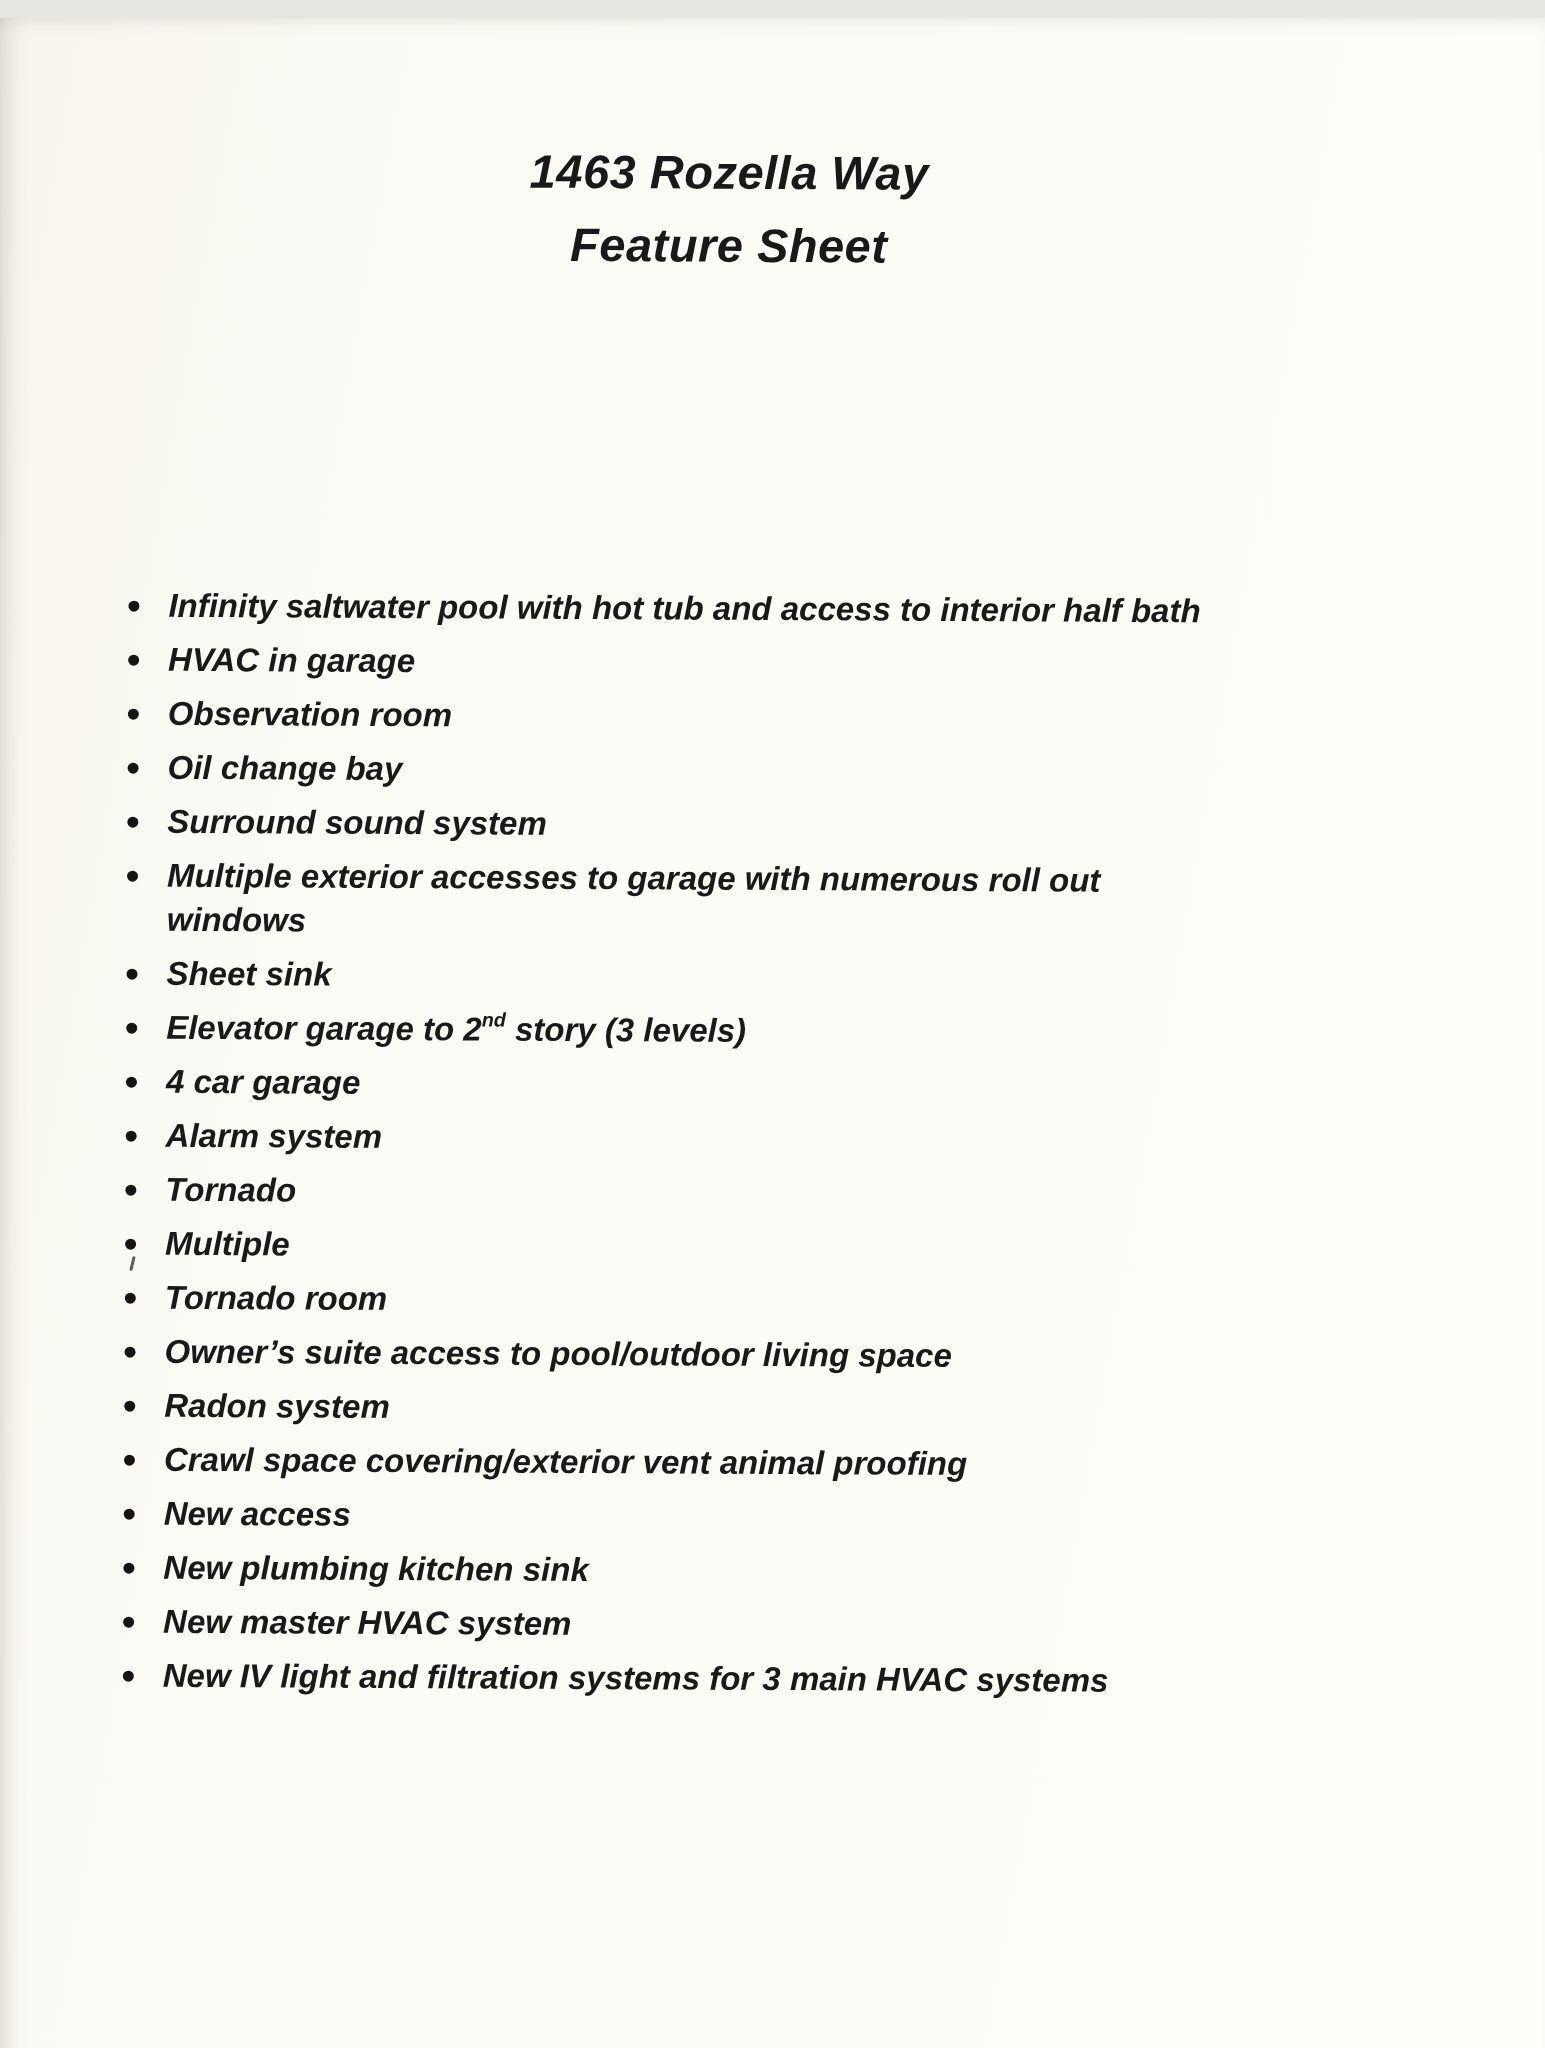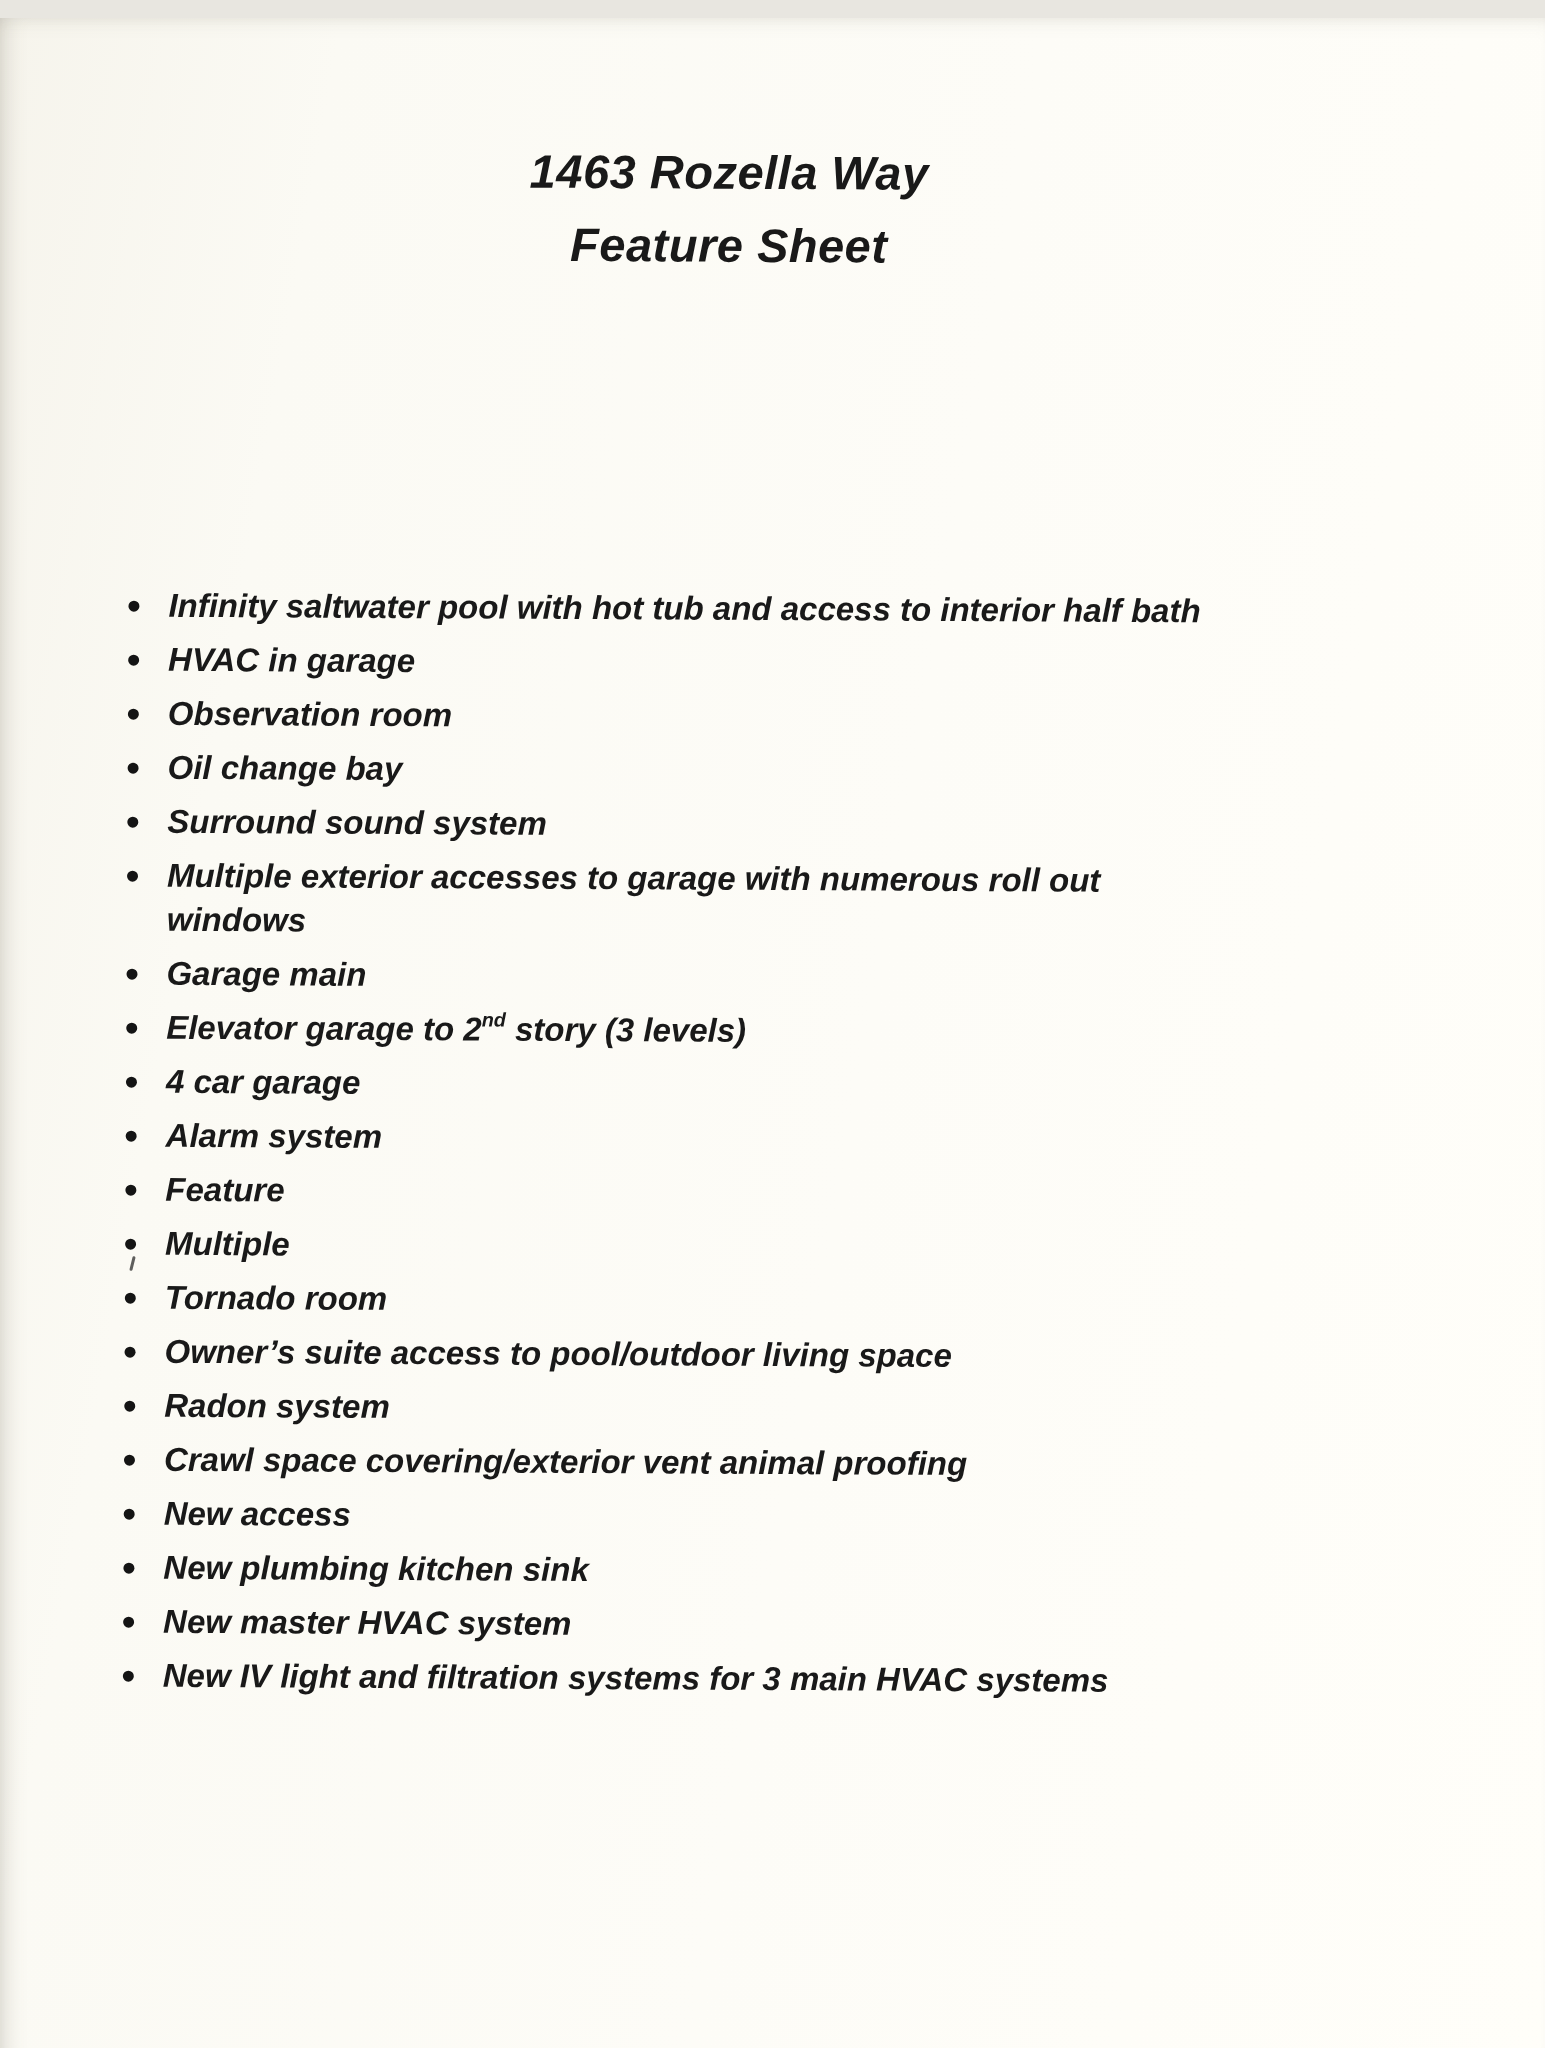--- a/index.html
+++ b/index.html
@@ -110,37 +110,37 @@
         </li>
         <li>
           <span class="bullet-dot"></span>
           <span class="li-text">
             <span style="display: block;">Multiple exterior accesses to garage with numerous roll out</span>
             <span style="display: block;">windows</span>
           </span>
         </li>
         <li>
           <span class="bullet-dot"></span>
-          <span class="li-text">Garage main</span>
+          <span class="li-text">Sheet sink</span>
         </li>
         <li>
           <span class="bullet-dot"></span>
           <span class="li-text">Elevator garage to 2<sup>nd</sup> story (3 levels)</span>
         </li>
         <li>
           <span class="bullet-dot"></span>
           <span class="li-text">4 car garage</span>
         </li>
         <li>
           <span class="bullet-dot"></span>
           <span class="li-text">Alarm system</span>
         </li>
         <li>
           <span class="bullet-dot"></span>
-          <span class="li-text">Feature</span>
+          <span class="li-text">Tornado</span>
         </li>
         <li>
           <span class="bullet-dot"></span>
           <span class="li-text">Multiple</span>
         </li>
         <li>
           <span class="bullet-dot"></span>
           <span class="li-text">Tornado room</span>
         </li>
         <li>

